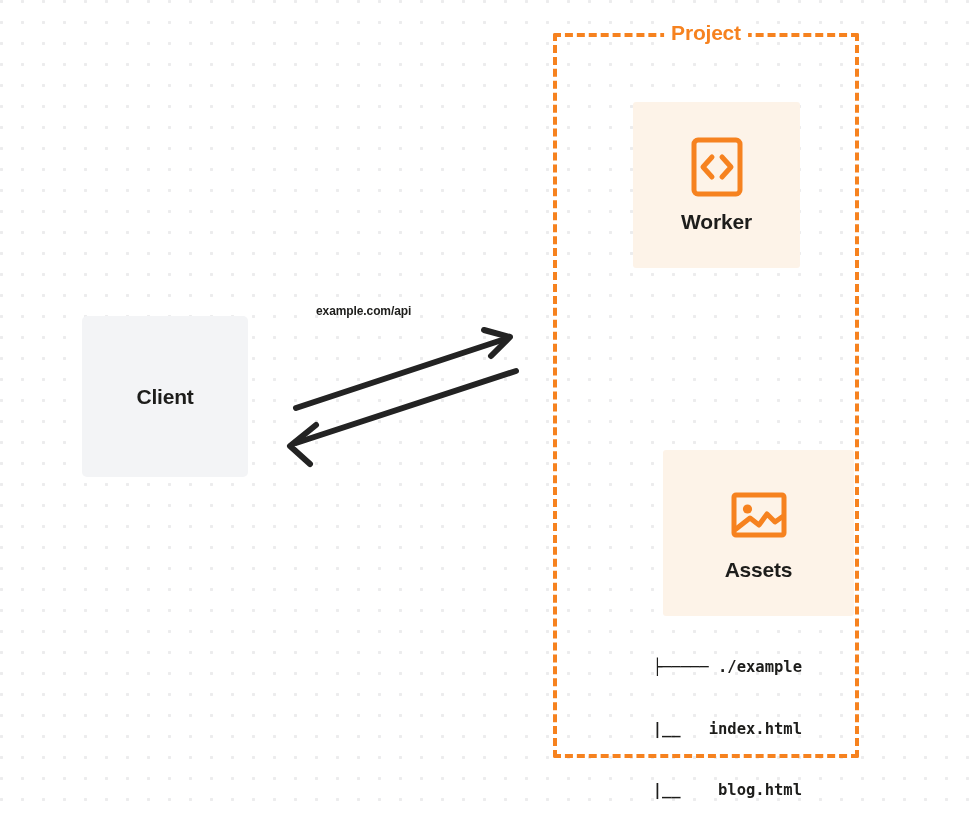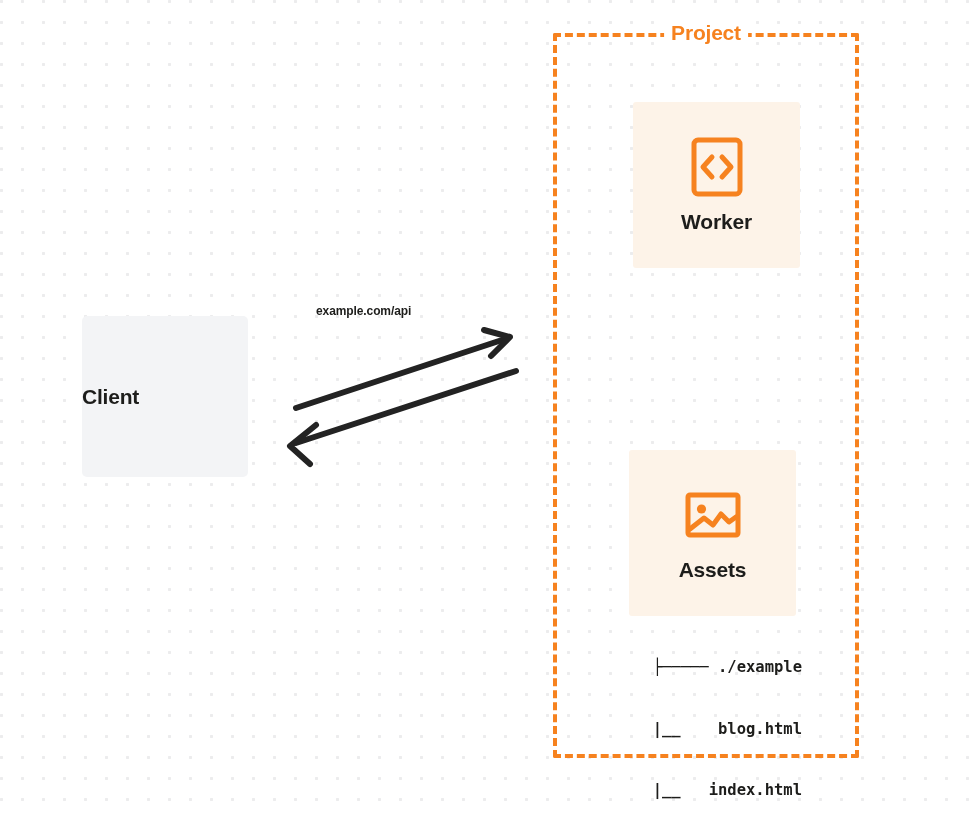--- a/index.html
+++ b/index.html
@@ -28,21 +28,21 @@
   .client-box {
     position: absolute;
     left: 82px;
     top: 316px;
     width: 166px;
     height: 161px;
     background: #f3f4f6;
     border-radius: 5px;
     display: flex;
     align-items: center;
-    justify-content: flex-start;
+    justify-content: center;
   }
   .client-label {
     font-size: 21px;
     font-weight: 700;
     color: #1d1d1b;
     letter-spacing: -0.2px;
   }
 
   
   .project-box {
@@ -79,23 +79,23 @@
     align-items: center;
     justify-content: center;
   }
   .card-worker {
     left: 633px;
     top: 102px;
     width: 167px;
     height: 166px;
   }
   .card-assets {
-    left: 629px;
+    left: 663px;
     top: 450px;
-    width: 167px;
+    width: 191px;
     height: 166px;
     justify-content: center;
   }
   .card-icon {
     width: 60px;
     height: 62px;
     display: block;
     margin-bottom: 12px;
   }
   .card-label {
@@ -190,18 +190,18 @@
     <g>
       <line x1="516" y1="371" x2="296" y2="443" stroke="#232323" stroke-width="6" stroke-linecap="round"></line>
       <path d="M316 425 L290 446 L310 464" fill="none" stroke="#232323" stroke-width="6" stroke-linecap="round" stroke-linejoin="round"></path>
     </g>
   </svg>
 
   <span class="edge-label">example.com/api</span>
 
   <div class="file-tree">
     <span class="file-tree-line">├───── ./example</span>
+    <span class="file-tree-line">    |__   index.html</span>
     <span class="file-tree-line">    |__    blog.html</span>
-    <span class="file-tree-line">    |__   index.html</span>
     
   </div>
 
 </div>
 
 </body></html>

